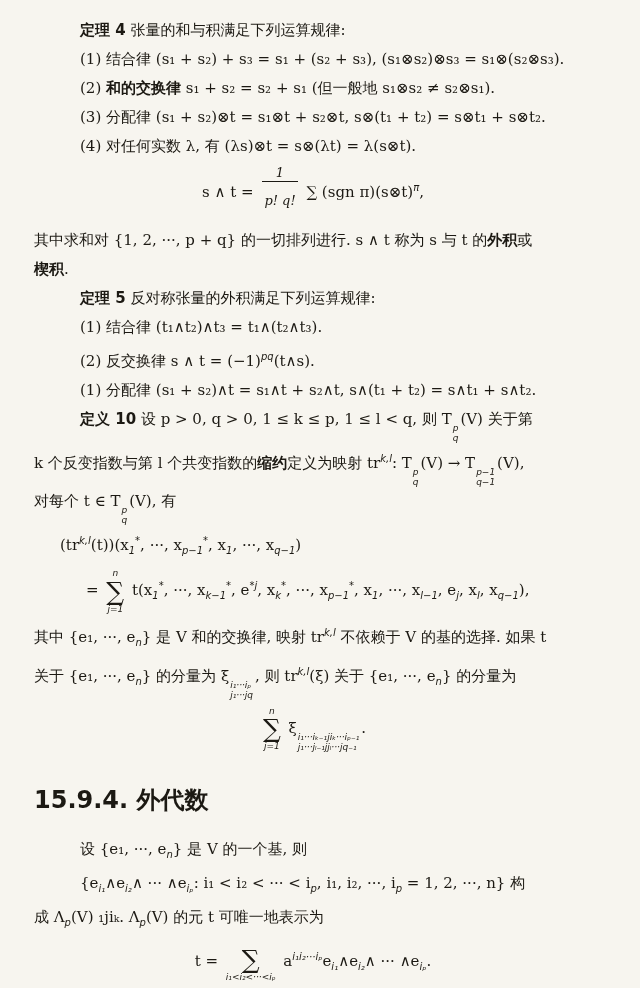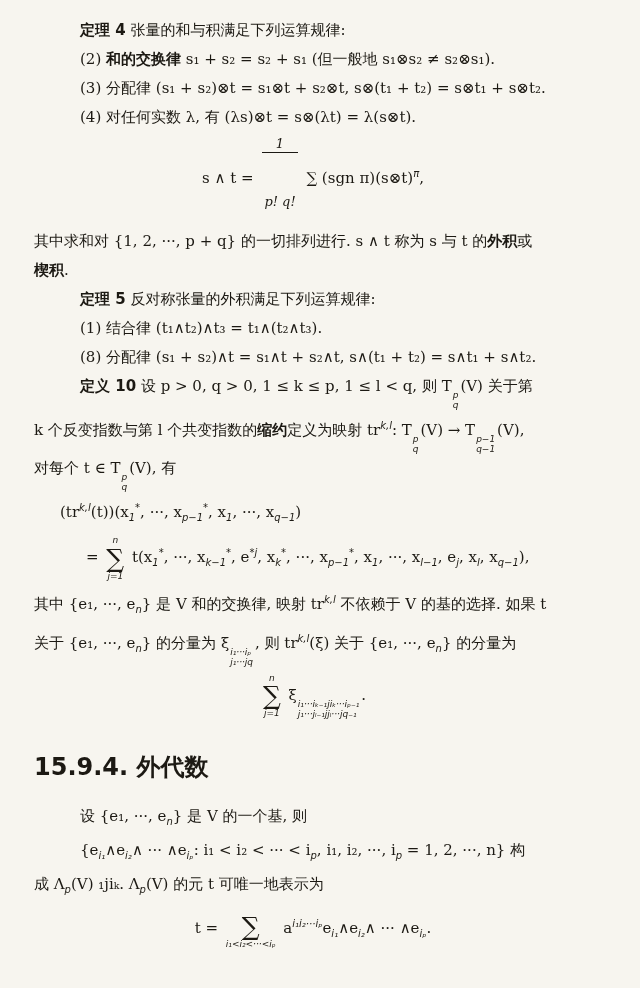--- a/index.html
+++ b/index.html
@@ -27,21 +27,21 @@
     letter-spacing:0;
   }
   .sup{vertical-align:6px;}
   .sub{vertical-align:-4px;}
   .frac{
     display:inline-flex;flex-direction:column;text-align:center;
     vertical-align:middle;font-size:13px;line-height:1.15;
     margin:0 4px;font-style:italic;
   }
   .frac .num{border-bottom:1.2px solid currentColor;padding:0 5px;}
-  .frac .den{padding:12px 2px;margin-top:30px;}
+  .frac .den{padding:12px 2px;}
   .bigop{
     display:inline-flex;flex-direction:column;align-items:center;
     vertical-align:middle;line-height:1;margin:0 3px;
   }
   .bigop .sym{font-size:25px;line-height:1;}
   .bigop .lim{
     font-size:9px;font-style:italic;line-height:1.2;min-height:5px;
     font-family:"DejaVu Sans","Liberation Sans",sans-serif;
   }
   .stk{
@@ -49,32 +49,34 @@
     vertical-align:-7px;line-height:1.1;font-size:9px;font-style:italic;
     font-family:"DejaVu Sans","Liberation Sans",sans-serif;
     margin:0 2px 0 1px;
   }
 </style>
 </head>
 <body>
 
 <div class="page">
   <div class="ln para"><span class="t b">定理 4</span><span class="t">  张量的和与积满足下列运算规律:</span></div>
+  <div class="ln para"><span class="t">(1) 结合律 (s₁ + s₂) + s₃ = s₁ + (s₂ + s₃), (s₁⊗s₂)⊗s₃ = s₁⊗(s₂⊗s₃).</span></div>
   <div class="ln para"><span class="t">(2) </span><span class="t b">和的交换律</span><span class="t"> s₁ + s₂ = s₂ + s₁ (但一般地 s₁⊗s₂ ≠ s₂⊗s₁).</span></div>
   <div class="ln para"><span class="t">(3) 分配律 (s₁ + s₂)⊗t = s₁⊗t + s₂⊗t, s⊗(t₁ + t₂) = s⊗t₁ + s⊗t₂.</span></div>
   <div class="ln para"><span class="t">(4) 对任何实数 λ, 有 (λs)⊗t = s⊗(λt) = λ(s⊗t).</span></div>
   <div class="ln fc"><span class="t">s ∧ t = </span><span class="frac">
         <span class="num">1</span>
         <span class="den">p! q!</span>
       </span><span class="t"> ∑ (sgn π)(s⊗t)</span><span class="sup">π</span><span class="t">,</span></div>
   <div class="ln cont"><span class="t">其中求和对 {1, 2, ···, p + q} 的一切排列进行. s ∧ t 称为 s 与 t 的</span><span class="t b">外积</span><span class="t">或</span></div>
   <div class="ln cont"><span class="t b">楔积</span><span class="t">.</span></div>
   <div class="ln para"><span class="t b">定理 5</span><span class="t">  反对称张量的外积满足下列运算规律:</span></div>
   <div class="ln para"><span class="t">(1) 结合律 (t₁∧t₂)∧t₃ = t₁∧(t₂∧t₃).</span></div>
-  <div class="ln para"><span class="t">(8) 分配律 (s₁ + s₂)∧t = s₁∧t + s₂∧t, s∧(t₁ + t₂) = s∧t₁ + s∧t₂.</span></div>
+  <div class="ln para"><span class="t">(2) 反交换律 s ∧ t = (−1)</span><span class="sup">pq</span><span class="t">(t∧s).</span></div>
+  <div class="ln para"><span class="t">(1) 分配律 (s₁ + s₂)∧t = s₁∧t + s₂∧t, s∧(t₁ + t₂) = s∧t₁ + s∧t₂.</span></div>
   <div class="ln para"><span class="t b">定义 10</span><span class="t">  设 p &gt; 0, q &gt; 0, 1 ≤ k ≤ p, 1 ≤ l &lt; q, 则 T</span><span class="stk">
         <span class="stop">p</span>
         <span class="sbot">q</span>
       </span><span class="t">(V) 关于第</span></div>
   <div class="ln cont"><span class="t">k 个反变指数与第 l 个共变指数的</span><span class="t b">缩约</span><span class="t">定义为映射 tr</span><span class="sup">k,l</span><span class="t">: T</span><span class="stk">
         <span class="stop">p</span>
         <span class="sbot">q</span>
       </span><span class="t">(V) → T</span><span class="stk">
         <span class="stop">p−1</span>
         <span class="sbot">q−1</span>

